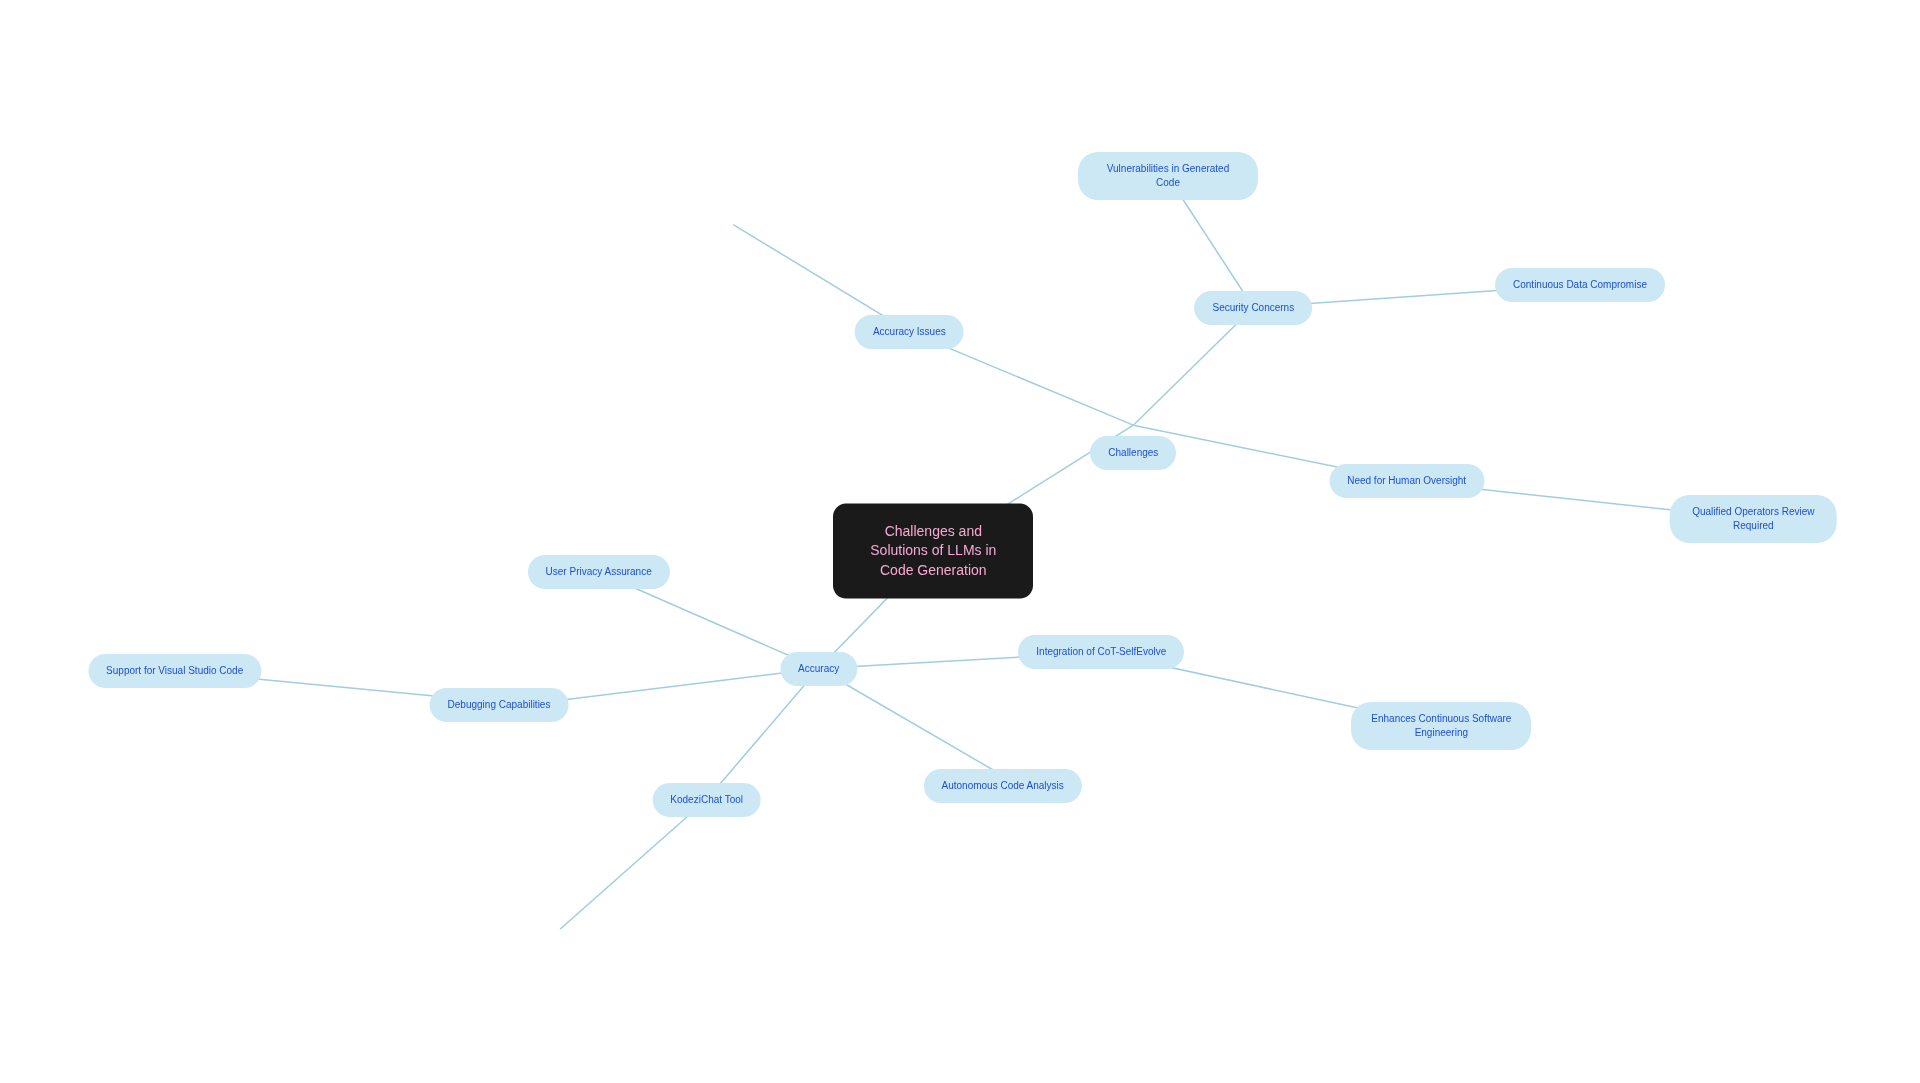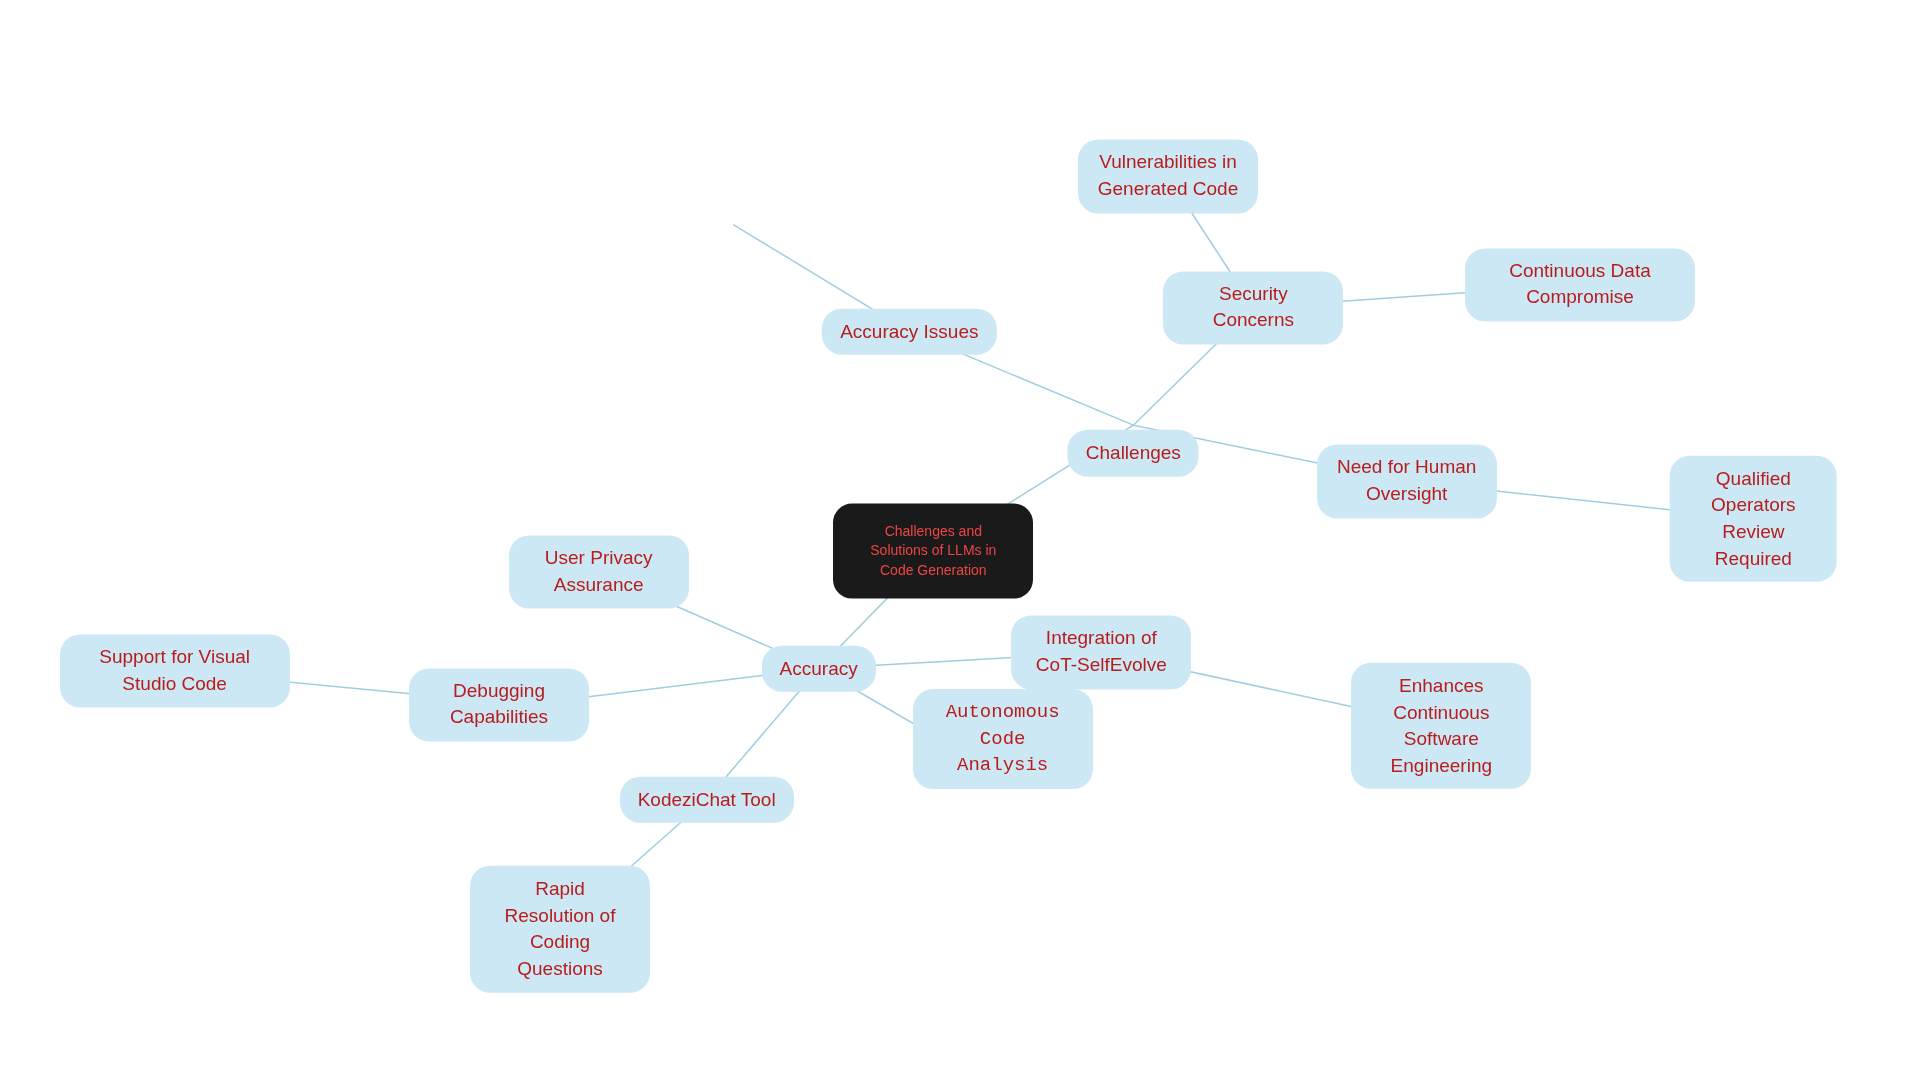--- a/index.html
+++ b/index.html
@@ -28,32 +28,32 @@
       border-radius: 20px;
       padding: 10px 18px;
       text-align: center;
       font-size: 14px;
       line-height: 1.4;
       transform: translate(-50%, -50%);
       white-space: normal;
     }
     .node-center {
       background: #1a1a1a;
-      color: #ef4444;
+      color: #f9a8d4;
       font-size: 14px;
       font-weight: 500;
-      border-radius: 19px;
+      border-radius: 13px;
       padding: 18px 36px;
       max-width: 200px;
     }
     .node-branch {
       background: #cce8f5;
-      color: #b91c1c;
+      color: #1d4ed8;
       border: none;
-      font-size: 19px;
+      font-size: 10px;
       font-weight: 400;
       max-width: 180px;
     }
   </style>
 </head>
 <body>
 
 <div id="mindmap-container">
   <svg id="connections">
       <line x1="933.3333333333333" y1="550.8592592592593" x2="1133.3333333333333" y2="425.17777777777775" stroke="#a0cde0" stroke-width="1.5"></line>
@@ -84,17 +84,15 @@
     <div class="node node-branch" style="left: 1580px; top: 284.789px; max-width: 230px;">Continuous Data Compromise</div>
     <div class="node node-branch" style="left: 1406.67px; top: 481.333px;">Need for Human Oversight</div>
     <div class="node node-branch" style="left: 598.667px; top: 572.252px;">User Privacy Assurance</div>
     <div class="node node-branch" style="left: 1753.33px; top: 518.77px; max-width: 230px;">Qualified Operators Review
 Required</div>
     <div class="node node-branch" style="left: 499px; top: 704.619px;">Debugging Capabilities</div>
     <div class="node node-branch" style="left: 174.667px; top: 671.193px; max-width: 230px;">Support for Visual Studio Code</div>
     <div class="node node-branch" style="left: 1101.33px; top: 652.474px;">Integration of CoT-SelfEvolve</div>
     <div class="node node-branch" style="left: 1441.33px; top: 726.011px;">Enhances Continuous
 Software Engineering</div>
-    <div class="node node-branch" style="left: 1002.67px; top: 739px; font-family: Liberation Mono, monospace;">Autonomous Code Analysis</div>
+    <div class="node node-branch" style="left: 1002.67px; top: 786px;">Autonomous Code Analysis</div>
     <div class="node node-branch" style="left: 706.667px; top: 799.548px;">KodeziChat Tool</div>
-    <div class="node node-branch" style="left: 560px; top: 929.241px;">Rapid Resolution of Coding
-Questions</div>
   </div>
 
 </body></html>

